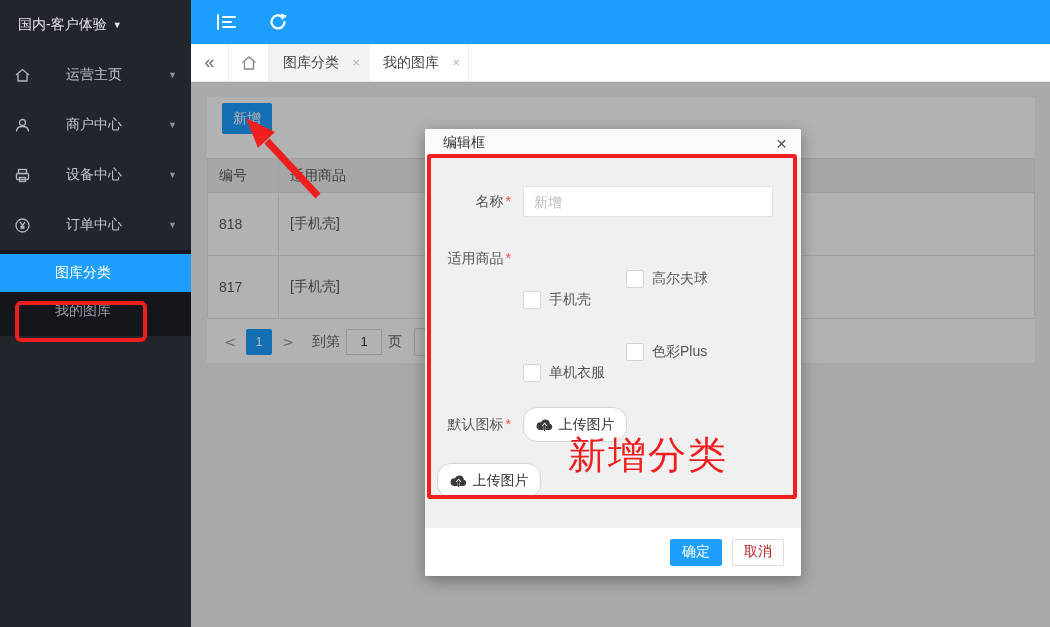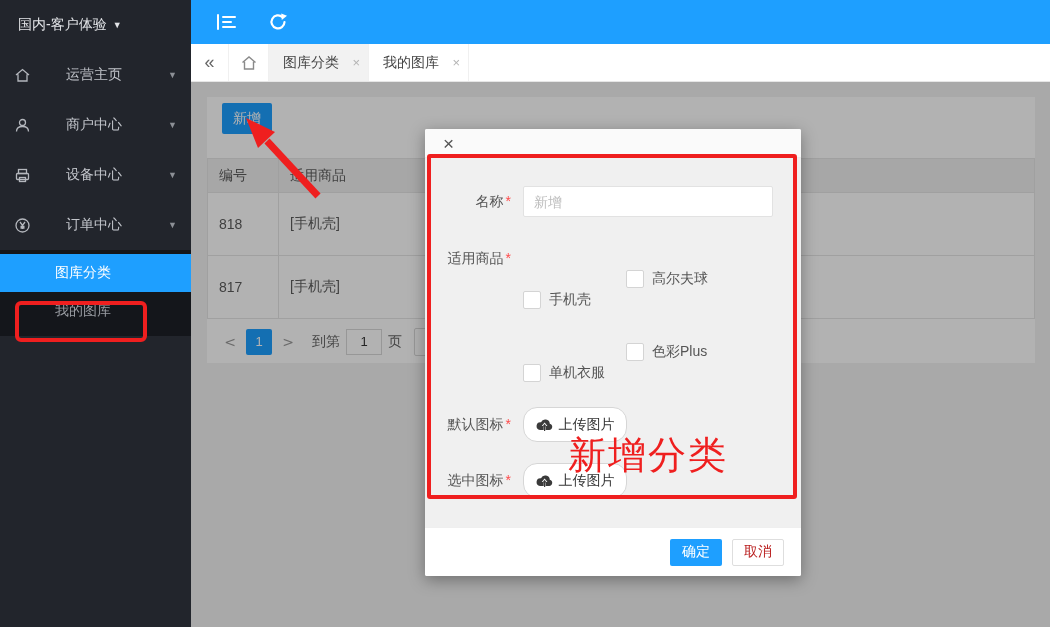--- a/index.html
+++ b/index.html
@@ -248,20 +248,21 @@
         <span class="pg-page-label">页</span>
         <button class="pg-confirm">确定</button>
       </div>
     </div>
   </div>
 
   <div class="dim"></div>
 
   <div class="modal">
     <div class="modal-header">
+      <span class="modal-title">编辑框</span>
       <span class="modal-close">×</span>
     </div>
     <div class="modal-body">
 
       <div class="form-row row-name">
         <span class="form-label"><span>名称</span><span class="req">*</span></span>
         <span class="form-field">
           <input class="input-name" placeholder="新增" style="">
         </span>
       </div>
@@ -302,21 +303,20 @@
                 <rect x="7.7" y="7" width="1.8" height="6" fill="#fff"></rect>
                 <polygon points="8.6,5.8 10.6,8.4 6.6,8.4" fill="#3a3a3a"></polygon>
                 <rect x="8" y="8" width="1.2" height="5" fill="#3a3a3a"></rect>
               </svg>
             <span class="up-label">上传图片</span>
           </button>
         </span>
       </div>
 
       <div class="form-row row-upload2">
-        <span class="form-label"><span>选中图标</span><span class="req">*</span></span>
         <span class="form-field">
           <button class="btn-upload">
             <svg viewBox="0 0 17 13">
                 <path d="M4 12 h9.2 a3.2 3.2 0 0 0 .6-6.3 A4.6 4.6 0 0 0 5 4.2 A3.6 3.6 0 0 0 4 12 z" fill="#3a3a3a"></path>
                 <polygon points="8.6,4.5 11.4,8 5.8,8" fill="#fff"></polygon>
                 <rect x="7.7" y="7" width="1.8" height="6" fill="#fff"></rect>
                 <polygon points="8.6,5.8 10.6,8.4 6.6,8.4" fill="#3a3a3a"></polygon>
                 <rect x="8" y="8" width="1.2" height="5" fill="#3a3a3a"></rect>
               </svg>
             <span class="up-label">上传图片</span>

